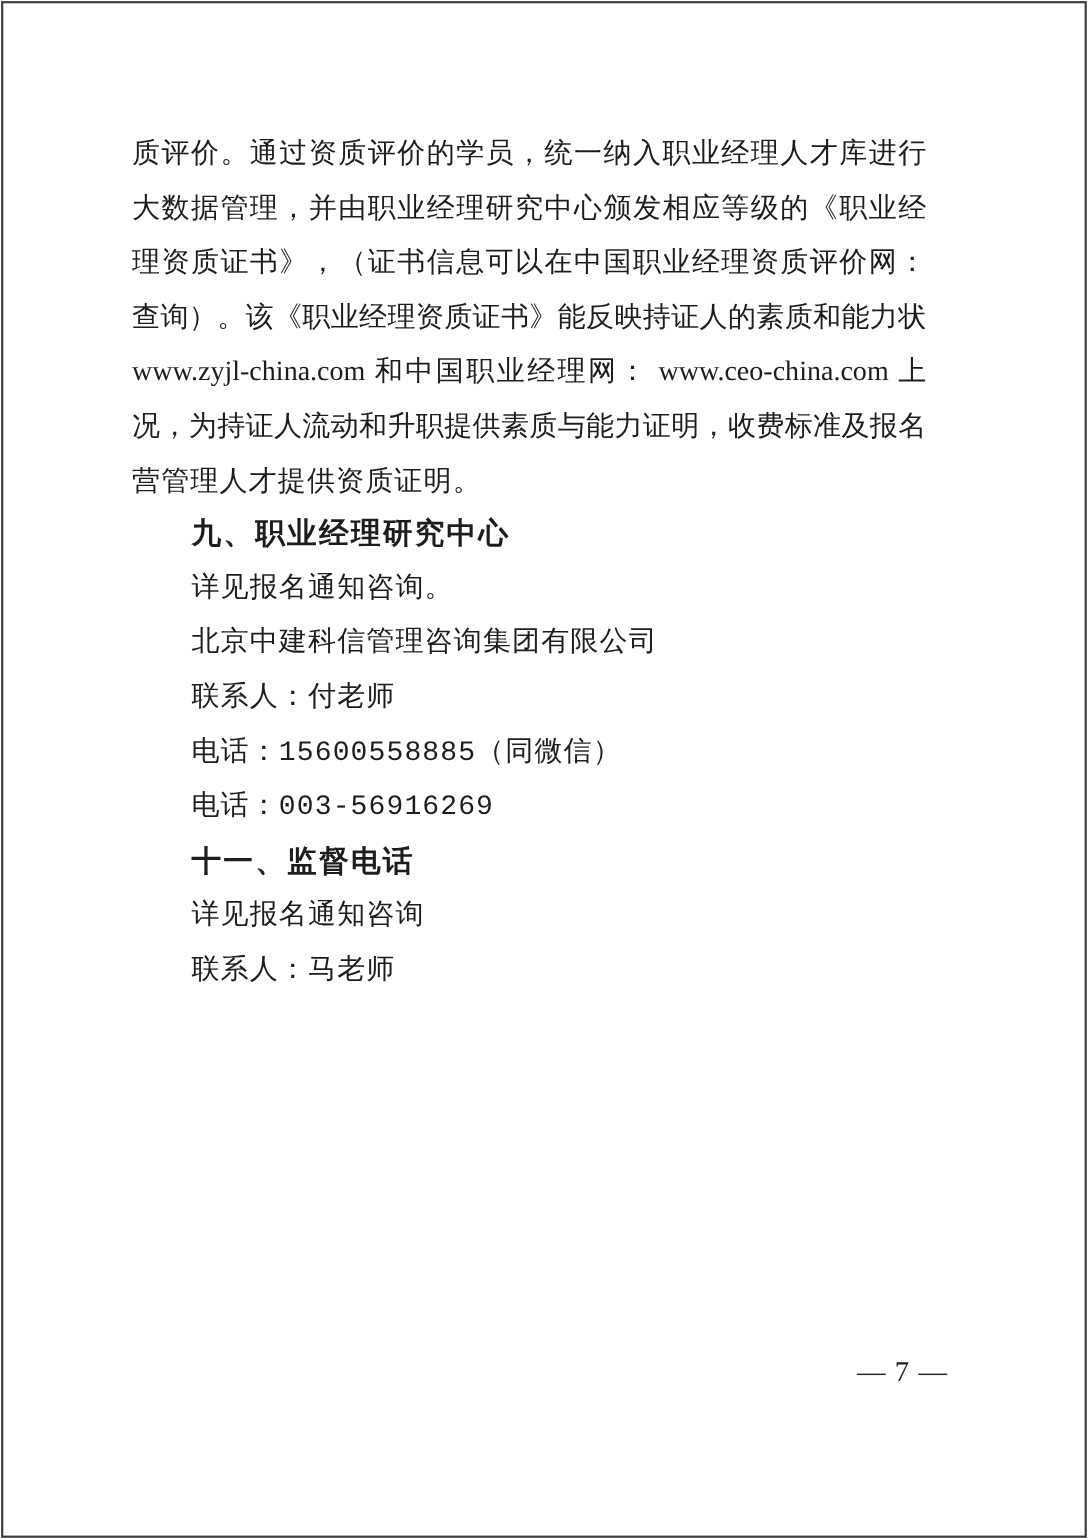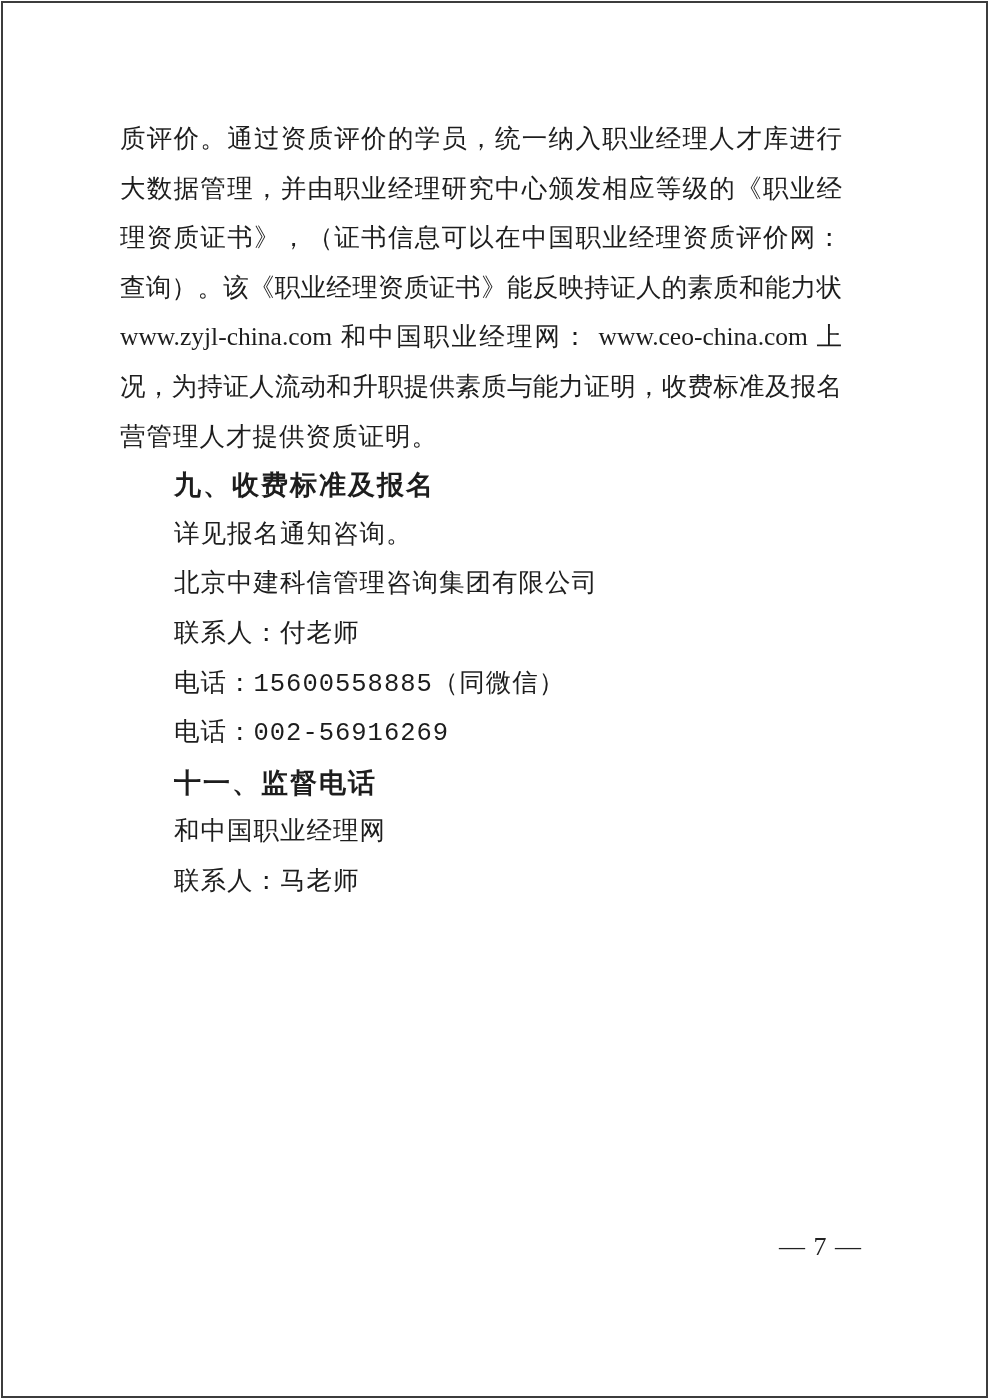--- a/index.html
+++ b/index.html
@@ -70,26 +70,26 @@
 <div class="content">
 
   <div class="line justify">质评价。通过资质评价的学员，统一纳入职业经理人才库进行</div>
   <div class="line justify">大数据管理，并由职业经理研究中心颁发相应等级的《职业经</div>
   <div class="line justify">理资质证书》，（证书信息可以在中国职业经理资质评价网：</div>
   <div class="line justify">查询）。该《职业经理资质证书》能反映持证人的素质和能力状</div>
   <div class="line justify">www.zyjl-china.com 和中国职业经理网： www.ceo-china.com 上</div>
   <div class="line justify">况，为持证人流动和升职提供素质与能力证明，收费标准及报名</div>
   <div class="line">营管理人才提供资质证明。</div>
 
-  <div class="line heading">九、收费标准及报名</div>
+  <div class="line heading">九、职业经理研究中心</div>
   <div class="line indent">详见报名通知咨询。</div>
 
   <div class="line indent">北京中建科信管理咨询集团有限公司</div>
   <div class="line indent">联系人：付老师</div>
   <div class="line indent">电话：15600558885（同微信）</div>
-  <div class="line indent">电话：002-56916269</div>
+  <div class="line indent">电话：003-56916269</div>
 
   <div class="line heading">十一、监督电话</div>
-  <div class="line indent">和中国职业经理网</div>
+  <div class="line indent">详见报名通知咨询</div>
   <div class="line indent">联系人：马老师</div>
 </div>
 
 <div class="page-number">— 7 —</div>
 
 </body></html>

